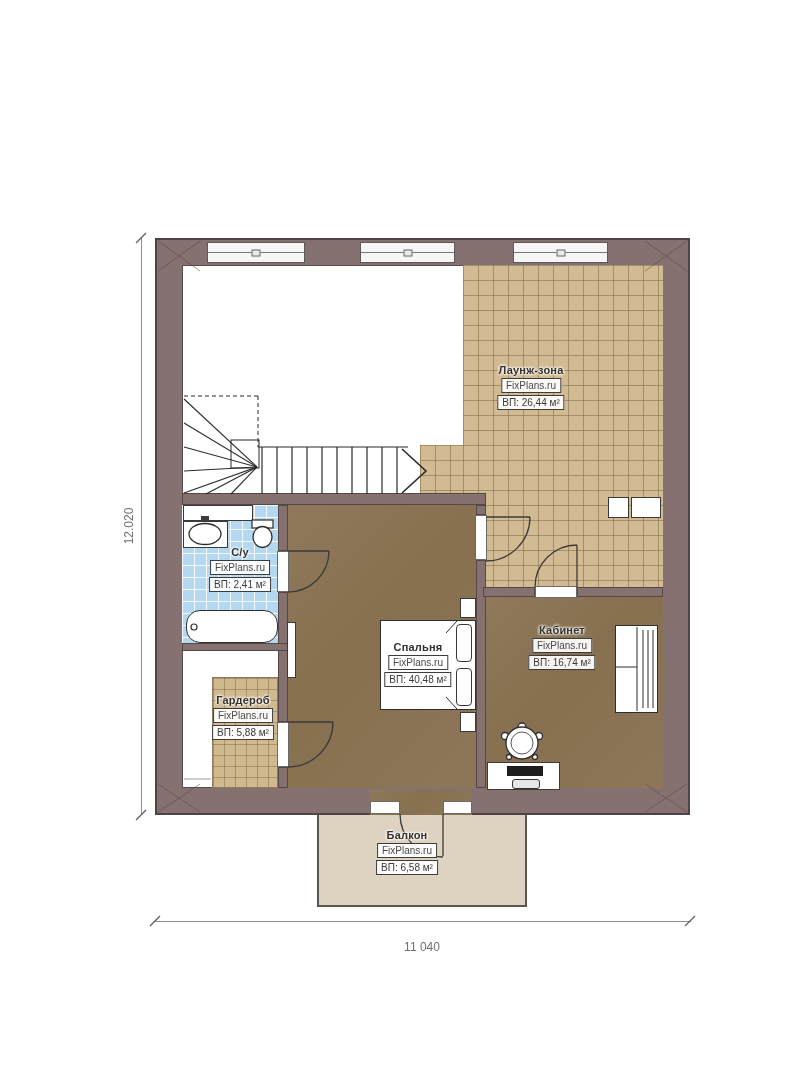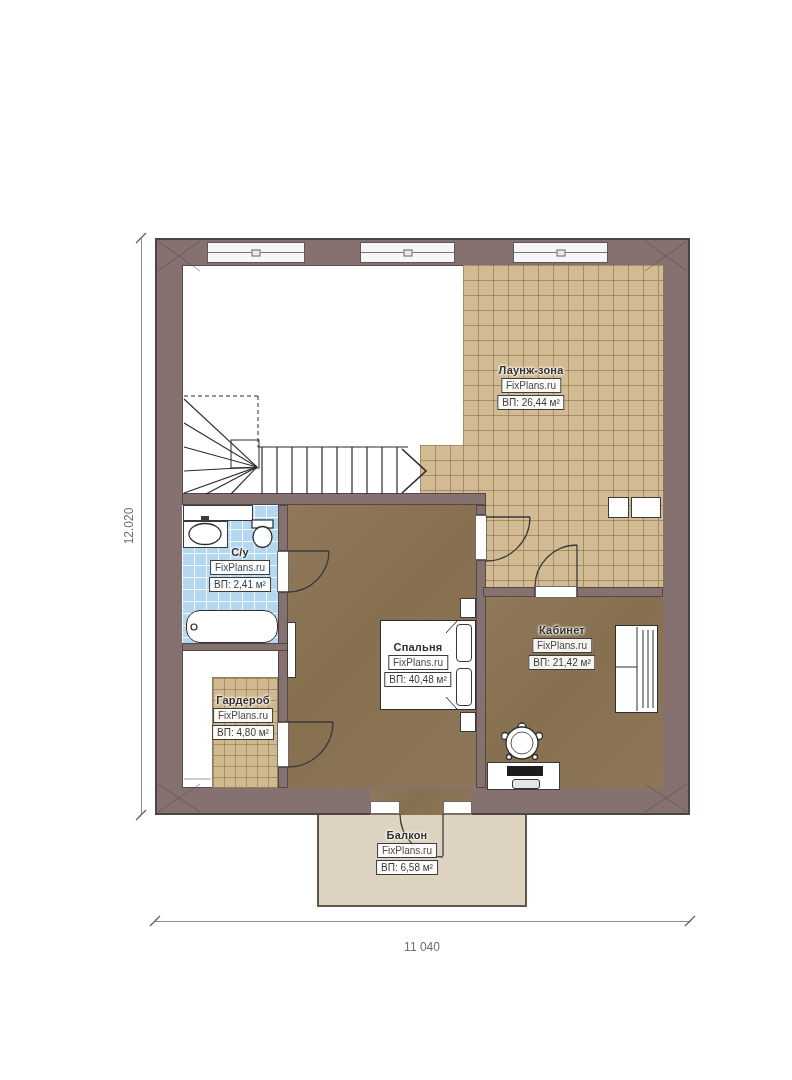--- a/index.html
+++ b/index.html
@@ -271,27 +271,27 @@
 
   <div class="room-label" style="left:418px;top:641px;">
     <div class="room-name">Спальня</div>
     <div class="label-box">FixPlans.ru</div>
     <div class="label-box area">ВП: 40,48 м²</div>
   </div>
 
   <div class="room-label" style="left:562px;top:624px;">
     <div class="room-name">Кабинет</div>
     <div class="label-box">FixPlans.ru</div>
-    <div class="label-box area">ВП: 21,42 м²</div>
+    <div class="label-box area">ВП: 16,74 м²</div>
   </div>
 
   <div class="room-label" style="left:243px;top:694px;">
     <div class="room-name">Гардероб</div>
     <div class="label-box">FixPlans.ru</div>
-    <div class="label-box area">ВП: 4,80 м²</div>
+    <div class="label-box area">ВП: 5,88 м²</div>
   </div>
 
   <div class="room-label" style="left:407px;top:829px;">
     <div class="room-name">Балкон</div>
     <div class="label-box">FixPlans.ru</div>
     <div class="label-box area">ВП: 6,58 м²</div>
   </div>
 
   <div class="abs dim-line" style="left:141px;top:238px;width:1px;height:577px;"></div>
   <div class="abs dim-text" style="left:129px;top:526px;transform:translate(-50%,-50%) rotate(-90deg);">12.020</div>

